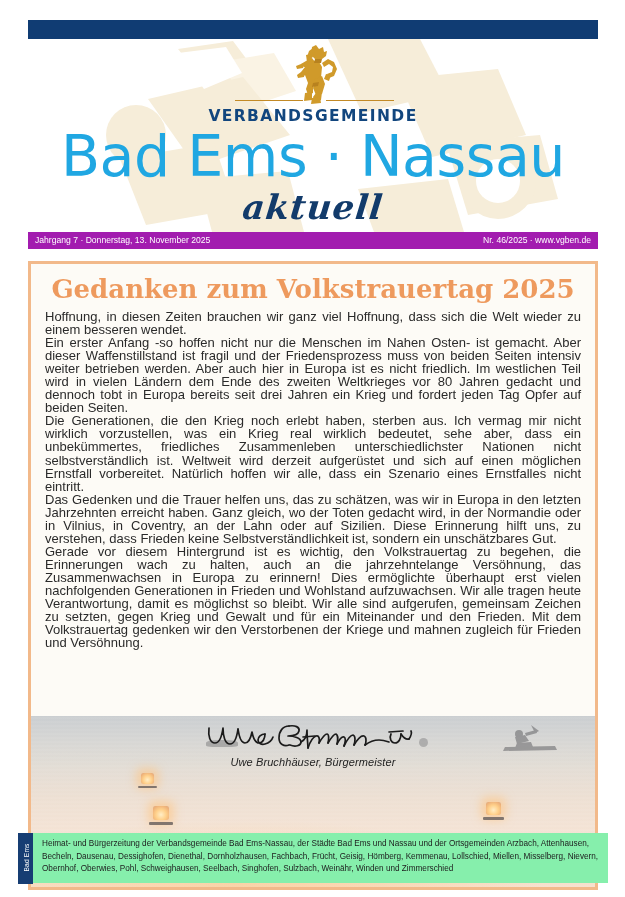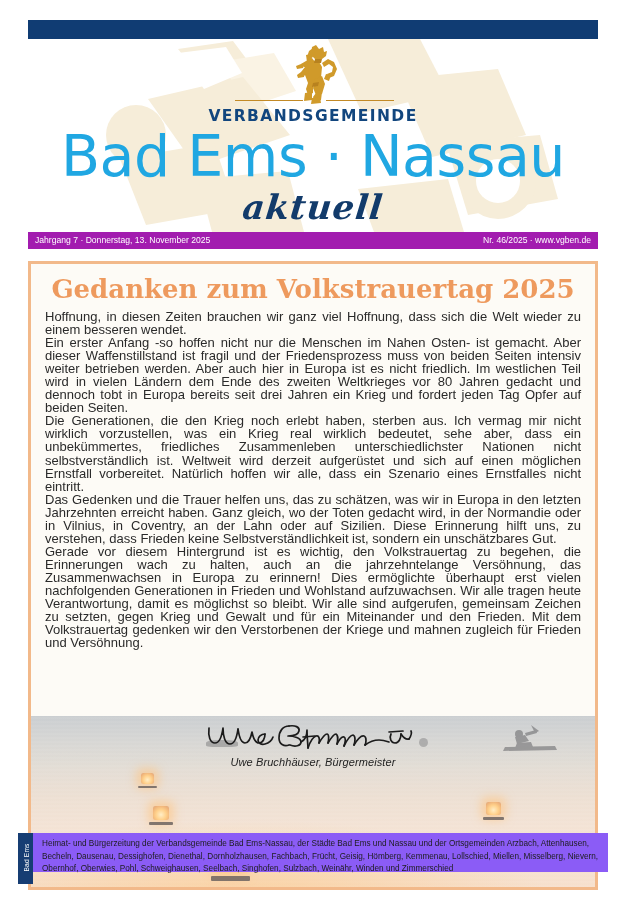--- a/index.html
+++ b/index.html
@@ -317,22 +317,22 @@
     text-align: center;
     font-size: 6.6px;
     color: #ffffff;
     letter-spacing: 0.2px;
   }
   .footer-body {
     position: absolute;
     left: 15px;
     top: 0;
     right: 0;
-    height: 39px;
-    background: #8b5cf6;
+    height: 50px;
+    background: #86efac;
     box-sizing: border-box;
     padding: 5px 8px 4px 9px;
   }
   .footer-body p {
     margin: 0;
     font-size: 8.2px;
     line-height: 12.6px;
     color: #1d1d1d;
   }
 </style>

